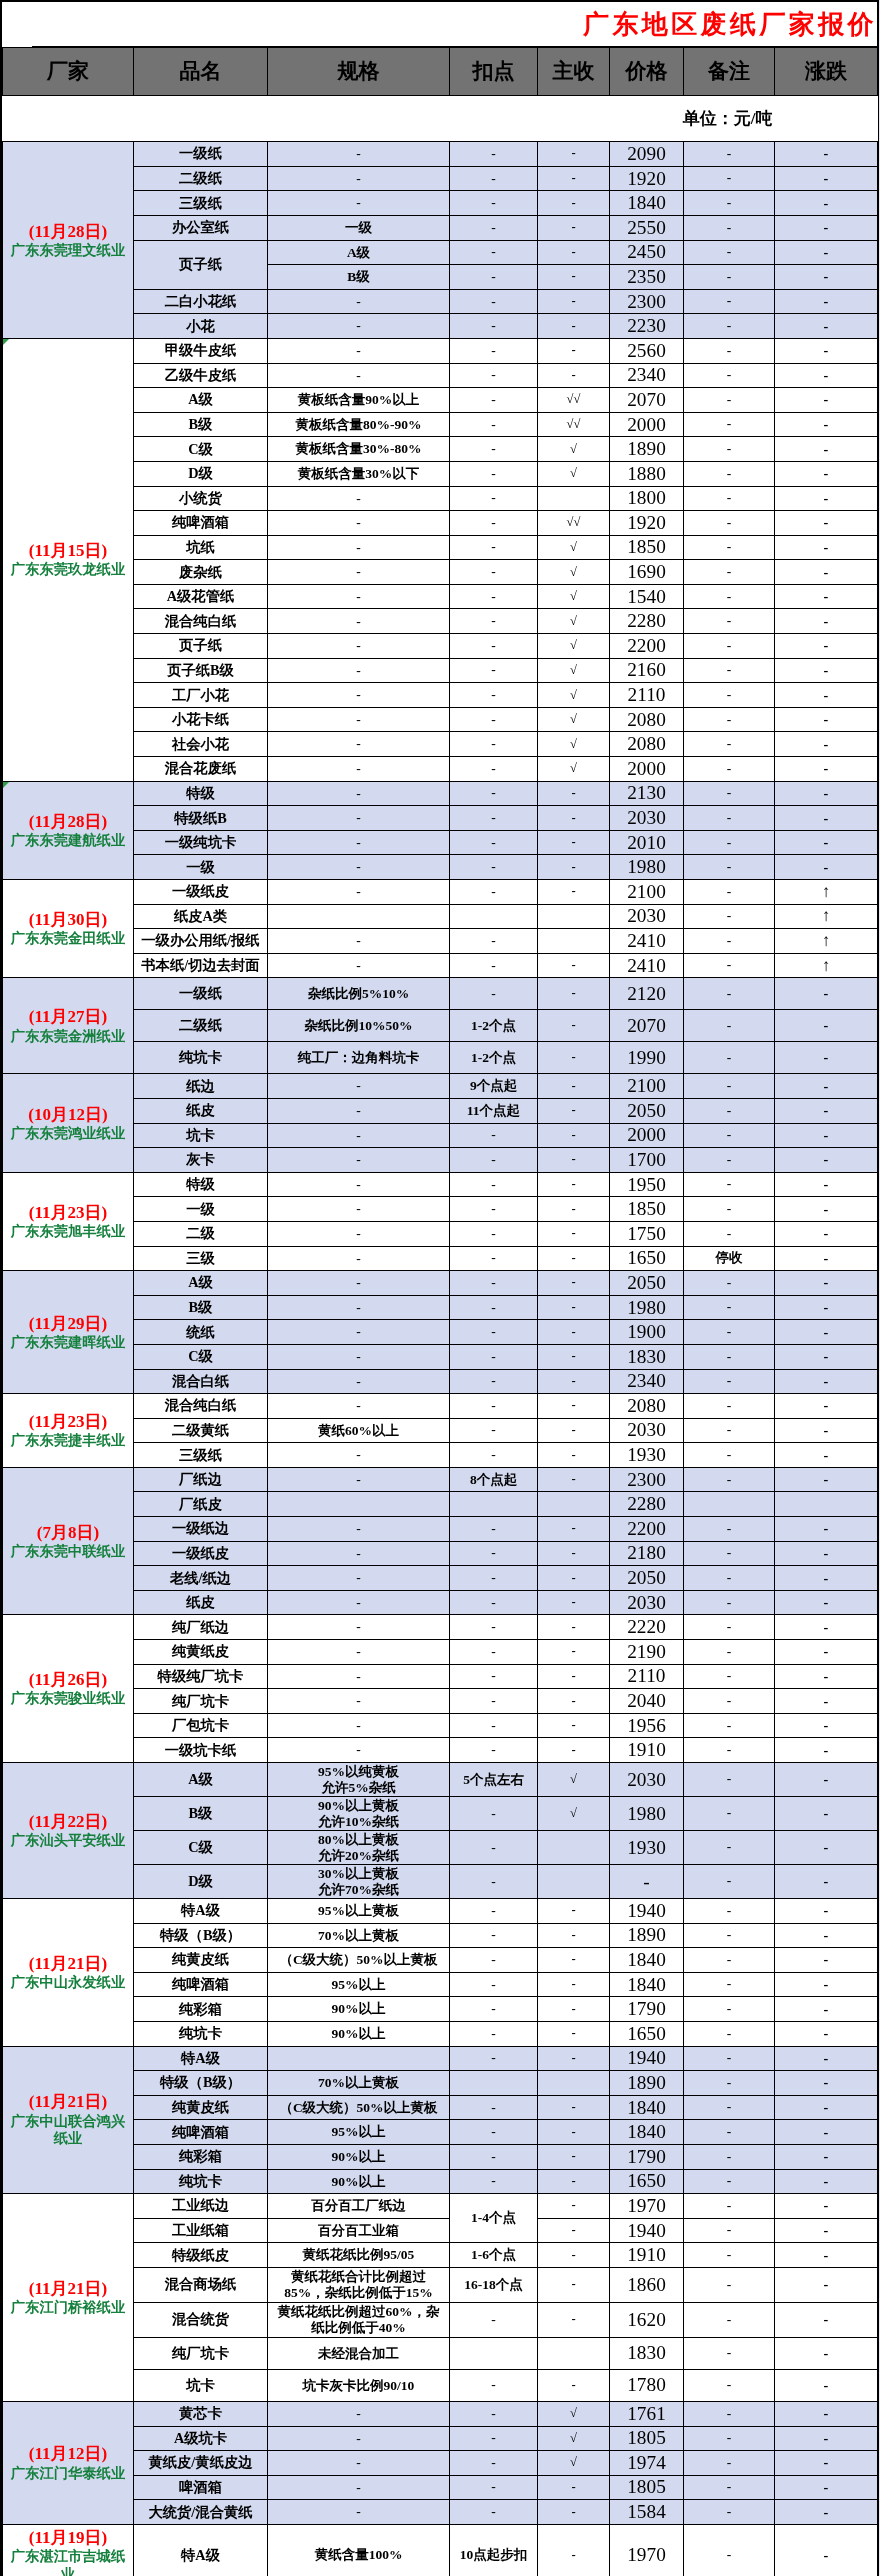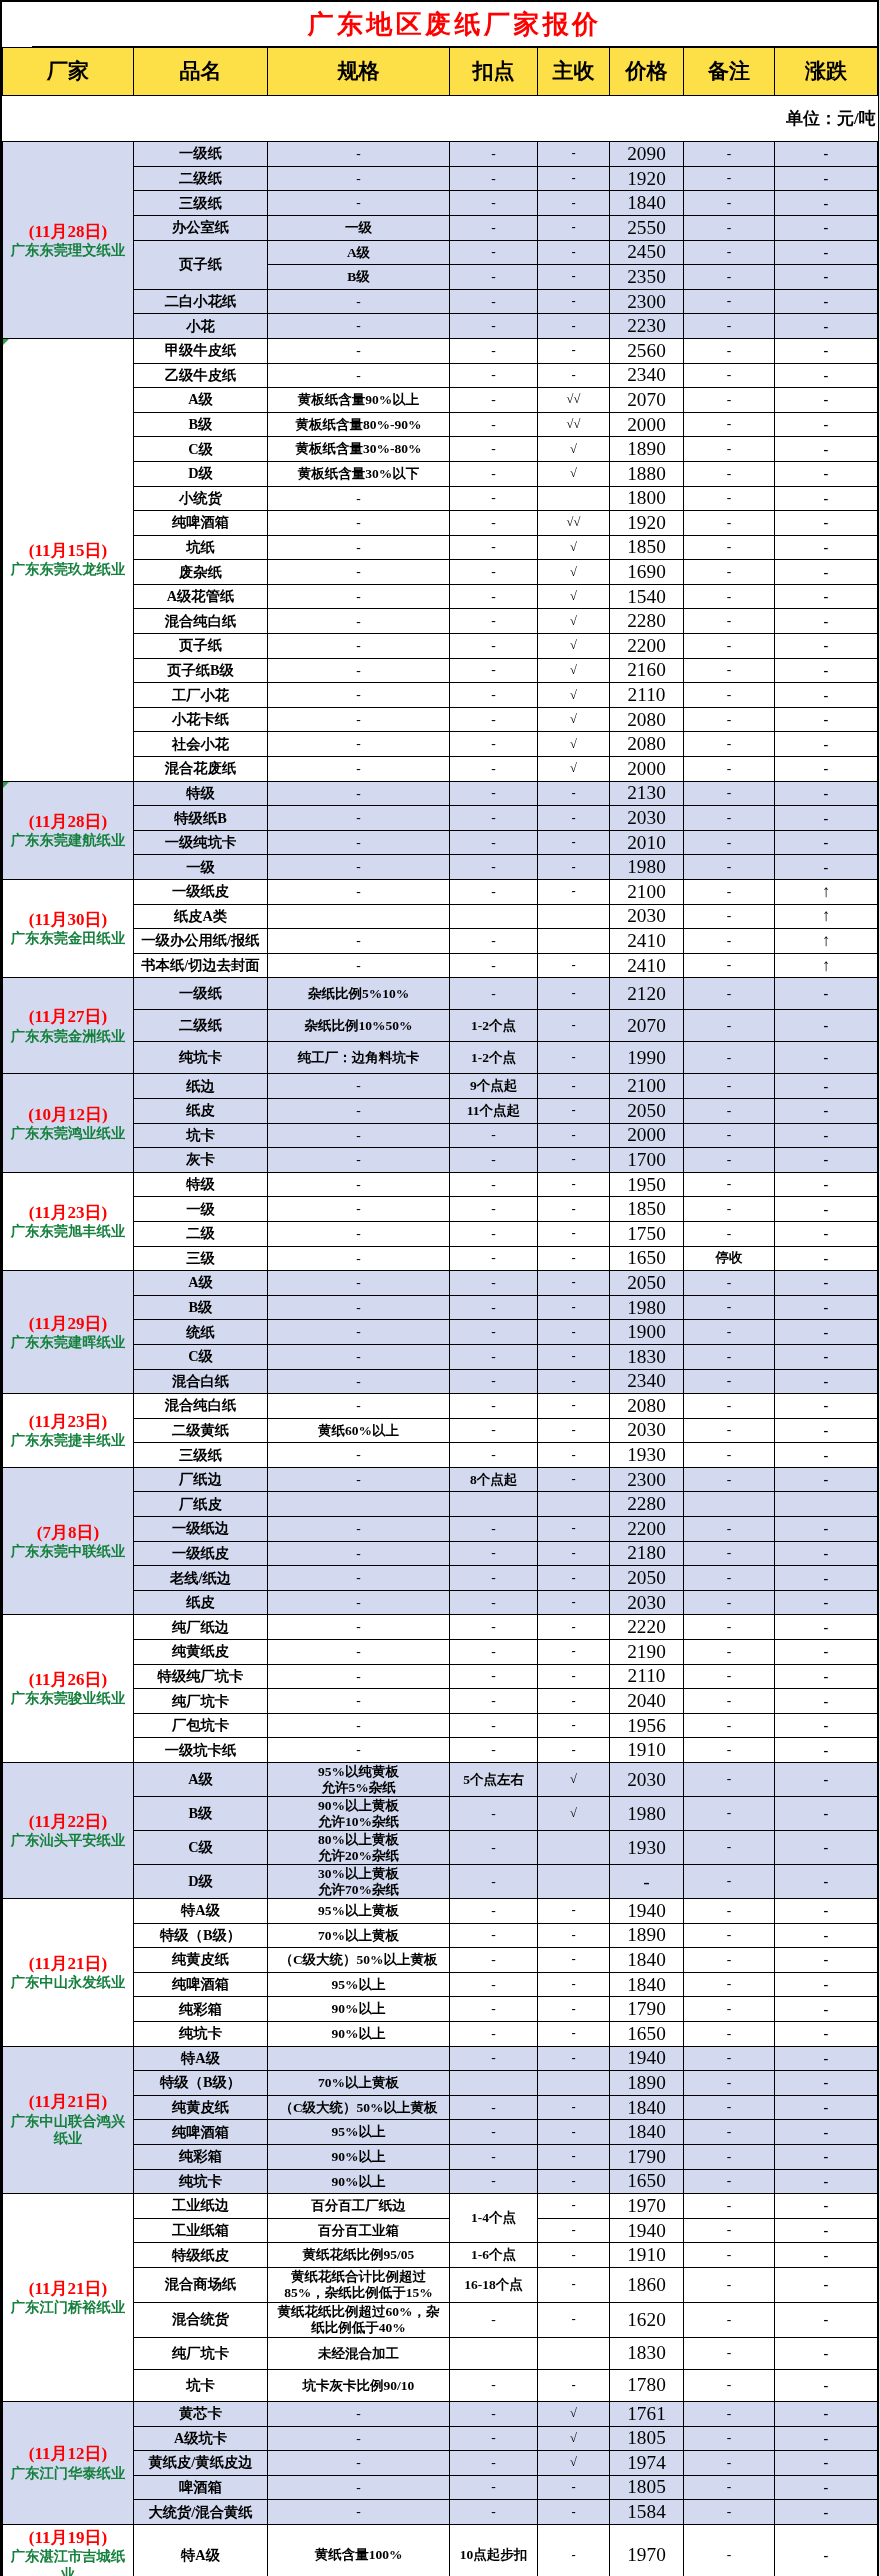--- a/index.html
+++ b/index.html
@@ -1,30 +1,30 @@
 <!DOCTYPE html>
 <html style="font-size:13.5px"><head>
 <meta charset="utf-8">
 <style>
   html,body{margin:0;padding:0;background:#e8eaf0;}
   .sheet{width:875px;border:2.5px solid #000;background:#fff;
          font-family:"Liberation Serif","DejaVu Serif",serif;}
-  .title-bar{height:44px;display:flex;align-items:center;justify-content:center;
+  .title-bar{height:44px;display:flex;align-items:center;justify-content:flex-end;
              border-bottom:1.7px solid #000;background:#fff;margin-left:30px;}
   .title-bar span{color:#ff0000;font-size:26px;font-weight:bold;letter-spacing:3.4px;}
   table{border-collapse:collapse;table-layout:fixed;width:875px;}
   col.c0{width:131px}col.c1{width:134px}col.c2{width:182px}col.c3{width:88px}
   col.c4{width:72px}col.c5{width:74px}col.c6{width:91px}col.c7{width:103px}
   th,td{border:0.8px solid #000;text-align:center;vertical-align:middle;
         padding:0.8px 1.7px;overflow:hidden;}
-  thead th{background:#fde047;height:45px;font-size:21px;font-weight:bold;
+  thead th{background:#737373;height:45px;font-size:21px;font-weight:bold;
            border-bottom:1.7px solid #000;}
   tr{height:22px;}
   tr.unit-row td{height:44px;border-left:none;border-right:none;font-size:17px;
-                 font-weight:bold;text-align:right;background:#fff;}
+                 font-weight:bold;text-align:center;background:#fff;}
   tr.unit-row span{padding-left:66%;display:block;}
   tr.group-start td{border-top:1.7px solid #000;}
   tr.blue td{background:#d3daef;}
   tr.white td{background:#ffffff;}
   td.factory{position:relative;line-height:1.25;padding:1.7px 2.5px;}
   .f-date{color:#ff0000;font-weight:bold;font-size:17px;text-align:center;}
   .f-co{color:#15803d;font-weight:bold;font-size:14.3px;}
   .tri{position:absolute;top:0;left:0;width:0;height:0;
        border-left:6.7px solid #2f9e4b;border-bottom:6.7px solid transparent;}
   td.pname{font-size:14.3px;font-weight:bold;}

